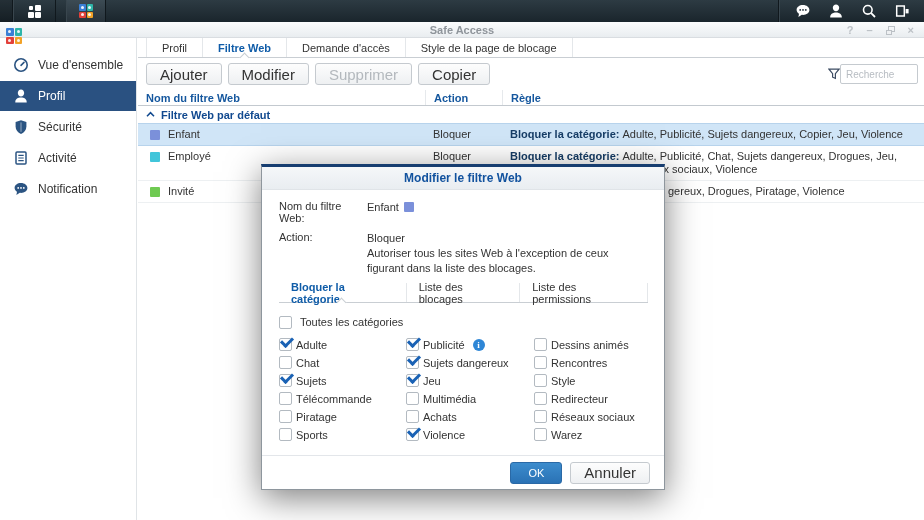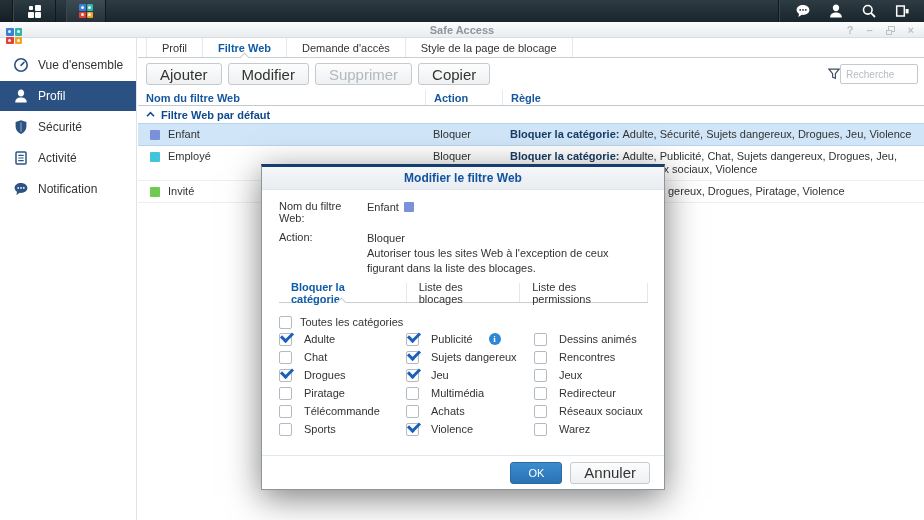--- a/index.html
+++ b/index.html
@@ -108,21 +108,21 @@
     vertical-align:-1px; margin-left:5px; }
   .modal-tabs { display:flex; border-bottom:1px solid #c9ced3; margin-top:5px; height:20px; }
   .modal-tabs .tab { padding:0 12px; }
   .modal-tabs .tab:first-child { margin-left:0; border-left:none; }
   .allcats { display:flex; align-items:center; gap:8px; margin:11px 0 0 0; height:16px; cursor:pointer;text-align:right; }
   .cat-grid { display:flex; margin-top:3px; }
   .cat-col { display:flex; flex-direction:column; }
   .cat-col:nth-child(1){ width:127px; }
   .cat-col:nth-child(2){ width:128px; }
   .cat-col:nth-child(3){ flex:1; }
-  .cat { display:flex; align-items:flex-start; gap:12px; height:18px; cursor:pointer; }
+  .cat { display:flex; align-items:flex-end; gap:4px; height:18px; cursor:pointer; }
   .cb { position:relative; width:13px; height:13px; background:#fff; border:1px solid #b3bac1;
     border-radius:2px; flex:0 0 13px; }
   .cb.checked::after { content:""; position:absolute; left:1px; top:-2px; width:9px; height:5px;
     border-left:3px solid #1a62b5; border-bottom:3px solid #1a62b5; transform:rotate(-45deg); }
   .info-ico { width:12px; height:12px; border-radius:50%; background:#2e86d6; color:#fff;
     font-size:9px; font-weight:bold; display:inline-flex; align-items:center; justify-content:center;
     margin-left:4px; cursor:pointer; font-family:"Liberation Serif", serif; }
   .info-ico::after { content:"i"; }
   .modal-footer { position:absolute; left:0; right:0; bottom:0; height:34px;
     border-top:1px solid #e3e6ea; display:flex; align-items:center; justify-content:flex-end;
@@ -275,21 +275,21 @@
     <span>Filtre Web par défaut</span>
   </div>
 
   <div class="row selected">
     <div class="cell name">
       <span class="chip" style="background: rgb(123, 144, 218);"></span>
       <span>Enfant</span>
     </div>
     <div class="cell action">Bloquer</div>
     <div class="cell rule">
-      <span class="rule-bold">Bloquer la catégorie:</span><span>Adulte, Sécurité, Sujets dangereux, Drogues, Jeu, Violence</span>
+      <span class="rule-bold">Bloquer la catégorie:</span><span>Adulte, Publicité, Sujets dangereux, Copier, Jeu, Violence</span>
     </div>
   </div>
 
   <div class="row">
     <div class="cell name">
       <span class="chip" style="background: rgb(65, 197, 218);"></span>
       <span>Employé</span>
     </div>
     <div class="cell action">Bloquer</div>
     <div class="cell rule">
@@ -348,29 +348,29 @@
         <label class="cat">
           <span class="cb checked"></span>
           <span>Adulte</span>
         </label>
         <label class="cat">
           <span class="cb"></span>
           <span>Chat</span>
         </label>
         <label class="cat">
           <span class="cb checked"></span>
-          <span>Drogues</span>
+          <span>Sujets</span>
+        </label>
+        <label class="cat">
+          <span class="cb"></span>
+          <span>Télécommande</span>
         </label>
         <label class="cat">
           <span class="cb"></span>
           <span>Piratage</span>
-        </label>
-        <label class="cat">
-          <span class="cb"></span>
-          <span>Télécommande</span>
         </label>
         <label class="cat">
           <span class="cb"></span>
           <span>Sports</span>
         </label>
       </div>
       <div class="cat-col">
         <label class="cat">
           <span class="cb checked"></span>
           <span>Publicité</span>
@@ -401,21 +401,21 @@
         <label class="cat">
           <span class="cb"></span>
           <span>Dessins animés</span>
         </label>
         <label class="cat">
           <span class="cb"></span>
           <span>Rencontres</span>
         </label>
         <label class="cat">
           <span class="cb"></span>
-          <span>Jeux</span>
+          <span>Style</span>
         </label>
         <label class="cat">
           <span class="cb"></span>
           <span>Redirecteur</span>
         </label>
         <label class="cat">
           <span class="cb"></span>
           <span>Réseaux sociaux</span>
         </label>
         <label class="cat">

